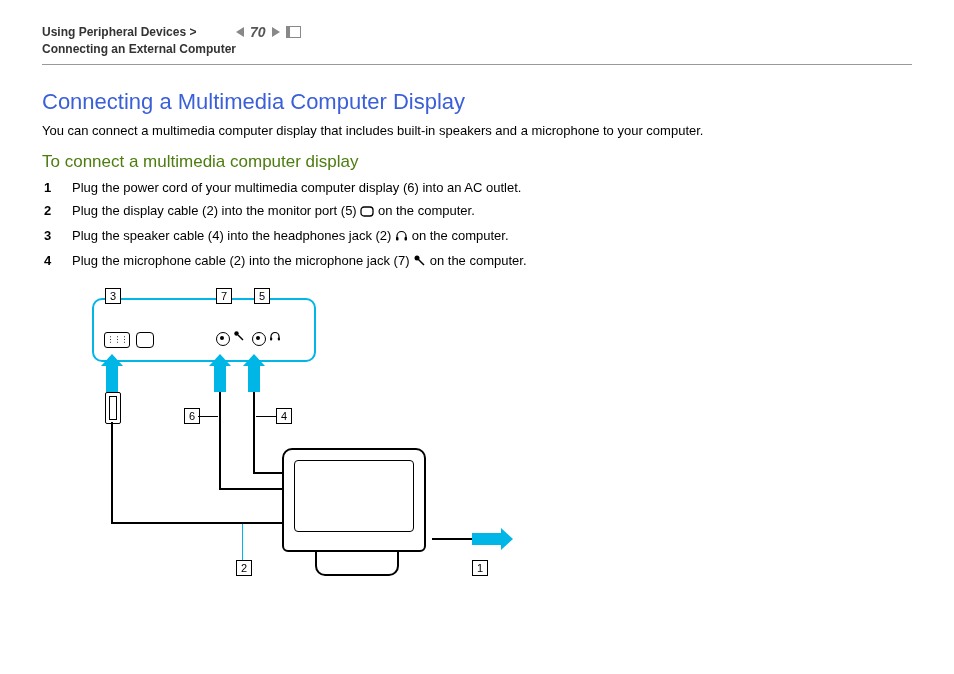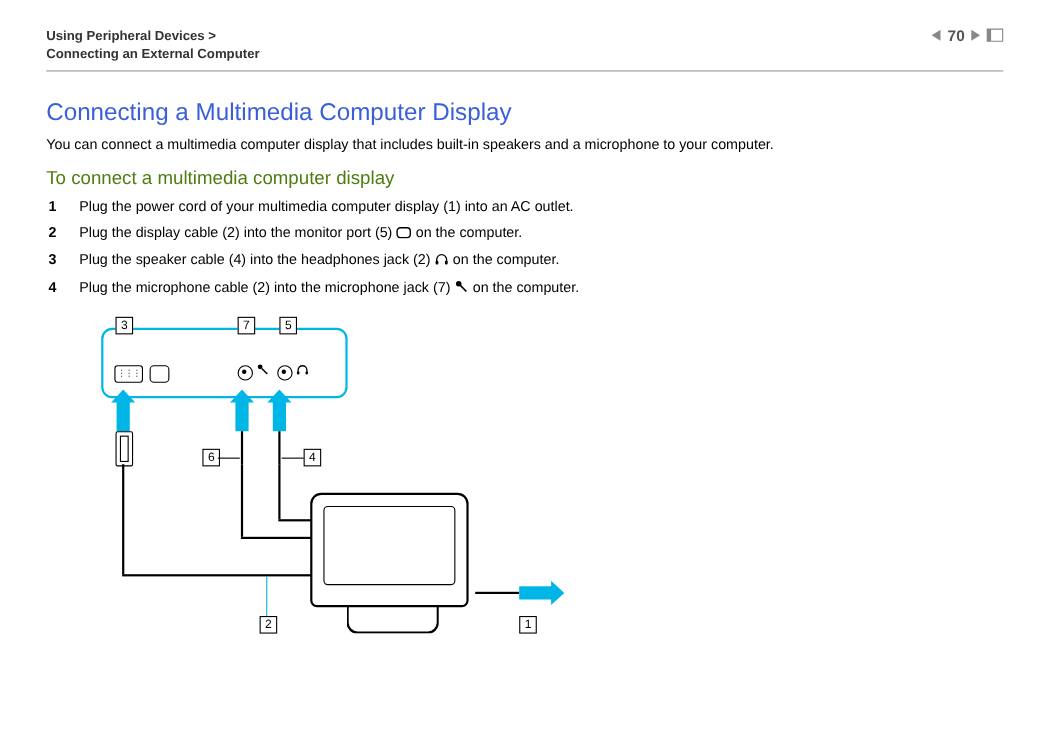--- a/index.html
+++ b/index.html
@@ -12,38 +12,39 @@
     height: 674px;
     background: #fff;
     position: relative;
     overflow: hidden;
   }
   .page {
     padding: 24px 42px 0 42px;
   }
   .header {
     display: flex;
-    justify-content: space-between;
+    justify-content: flex-start;
     align-items: flex-start;
     border-bottom: 1px solid #999;
     padding-bottom: 6px;
     margin-bottom: 24px;
   }
   .breadcrumb {
     font-size: 12px;
     font-weight: bold;
     color: #333;
     line-height: 1.4;
   }
   .pagenum-wrap {
     display: flex;
     align-items: center;
     gap: 6px;
     color: #555;
     font-weight: bold;
+    font-style: italic;
     font-size: 14px;
   }
   .nav-arrow {
     width: 0;
     height: 0;
     border-top: 5px solid transparent;
     border-bottom: 5px solid transparent;
   }
   .nav-prev { border-right: 8px solid #888; }
   .nav-next { border-left: 8px solid #888; }
@@ -181,21 +182,21 @@
       <div class="nav-end"></div>
     </div>
   </div>
 
   <h1 class="title">Connecting a Multimedia Computer Display</h1>
   <p class="intro">You can connect a multimedia computer display that includes built-in speakers and a microphone to your computer.</p>
   <h2 class="subhead">To connect a multimedia computer display</h2>
 
   <ol class="steps">
     <li>
-      <span>Plug the power cord of your multimedia computer display (1) into an AC outlet.</span>
+      <span>Plug the power cord of your multimedia computer display (6) into an AC outlet.</span>
     </li>
     <li>
       <span>Plug the display cable (2) into the monitor port (5) </span>
       <span class="inline-icon">
         <svg width="14" height="11">
             <rect x="1" y="1" width="12" height="9" rx="3" ry="3" fill="none" stroke="#000" stroke-width="1.3"></rect>
           </svg>
       </span>
       <span> on the computer.</span>
     </li>

